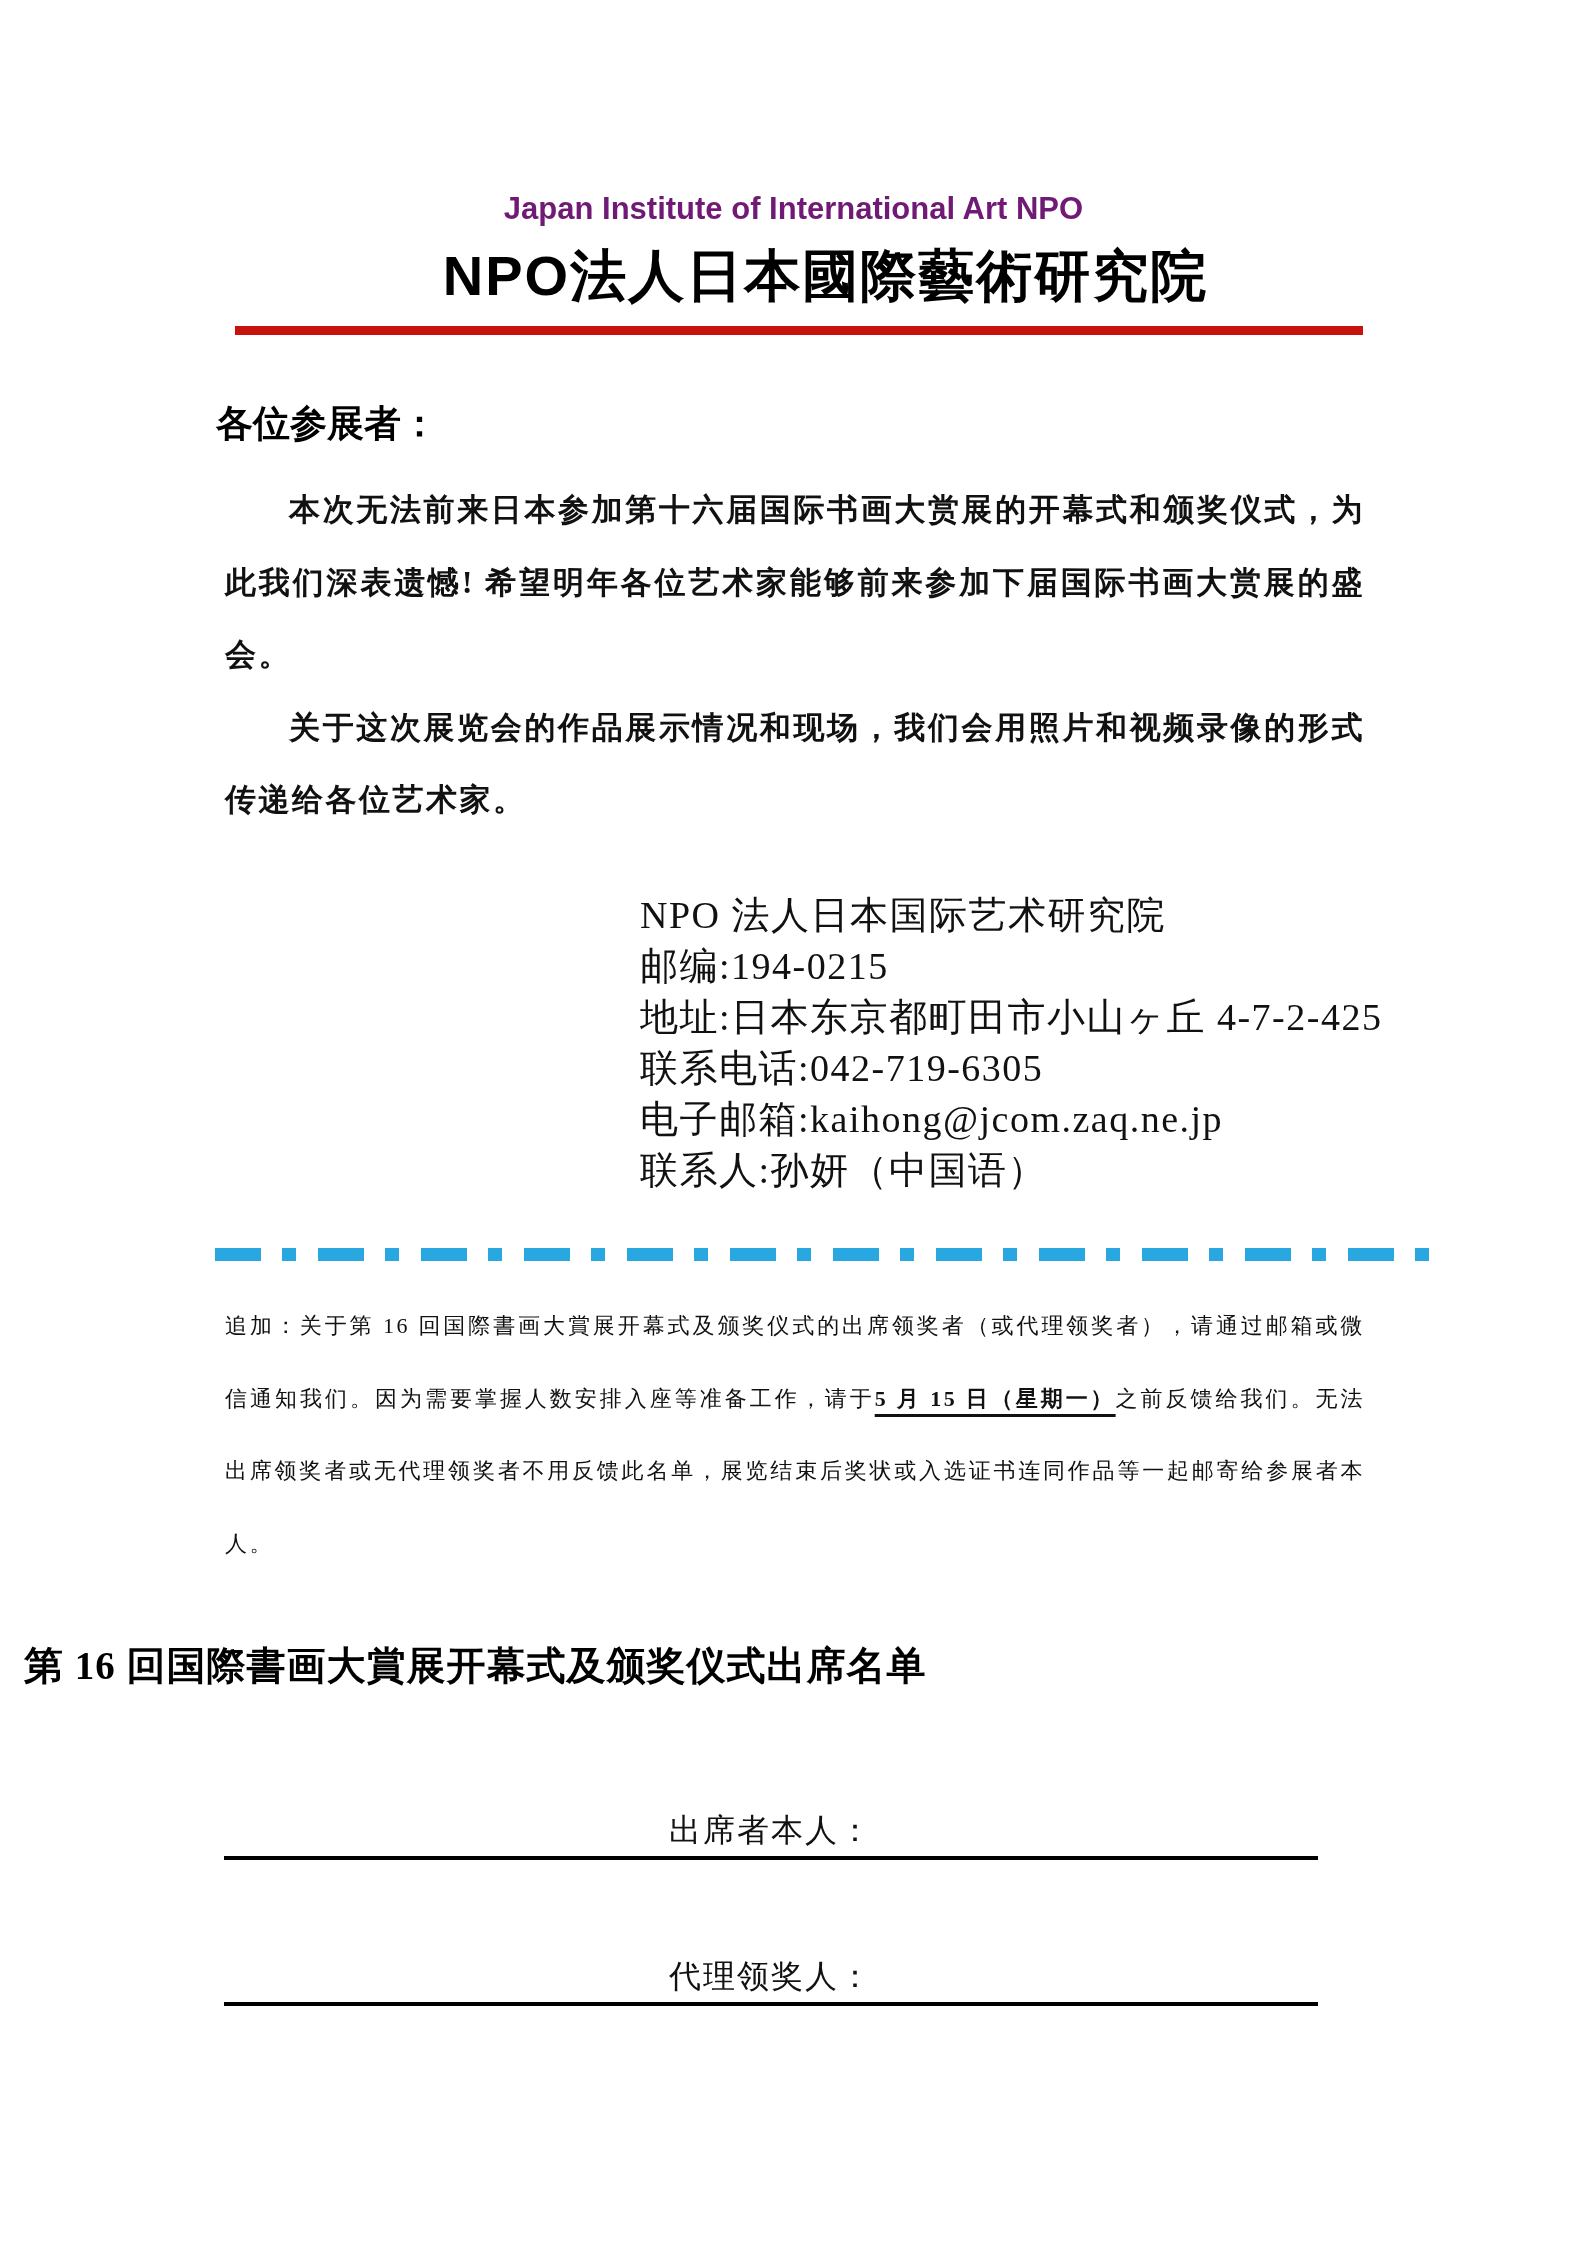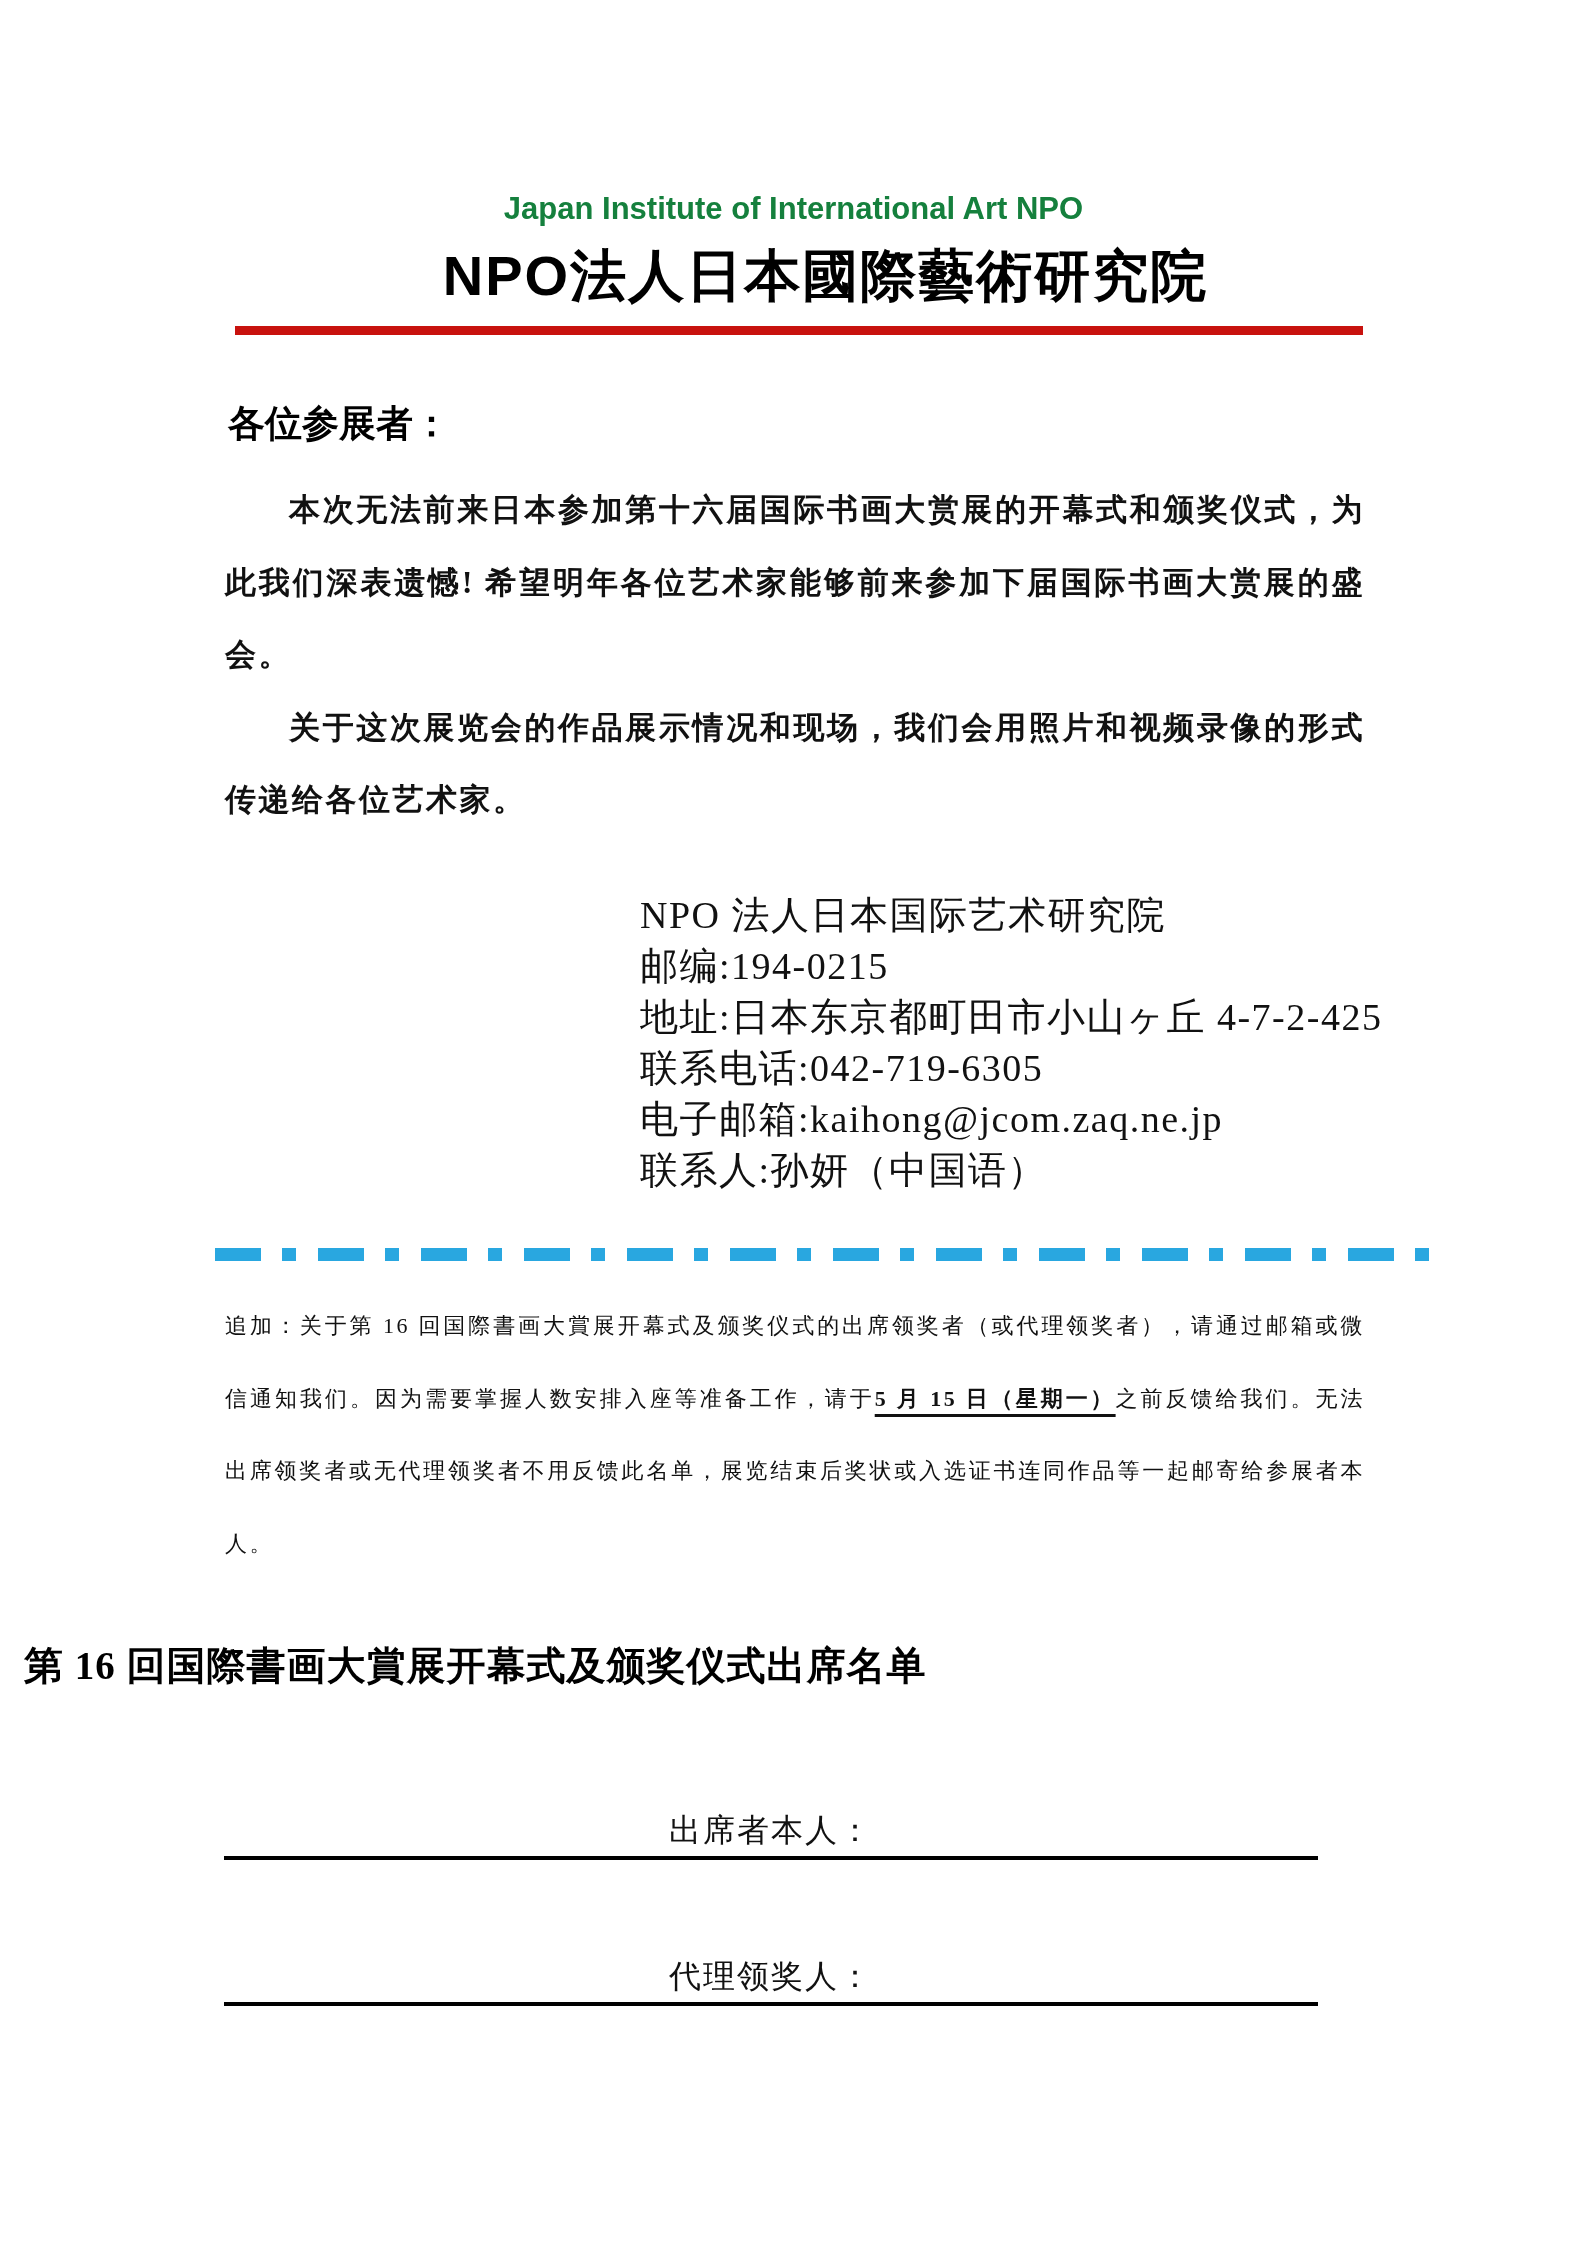--- a/index.html
+++ b/index.html
@@ -10,39 +10,39 @@
     background:#ffffff;
     overflow:hidden;
     font-family:"Liberation Serif","DejaVu Serif",serif;
     color:#111111;
   }
   .en-header {
     position:absolute; top:192px; left:0; width:100%;
     text-align:center;
     font-family:"Liberation Sans","DejaVu Sans",sans-serif;
     font-weight:bold; font-size:31px; line-height:34px;
-    color:#15803d;
+    color:#701a75;
   }
   .cn-title {
     position:absolute; top:244px; left:0; width:100%;
     padding-left:64px; box-sizing:border-box;
     text-align:center;
     font-family:"Liberation Sans","DejaVu Sans",sans-serif;
     font-weight:bold; font-size:56px; line-height:64px;
     letter-spacing:2px;
     color:#000000;
     white-space:nowrap;
   }
   .red-rule {
     position:absolute; top:326px; left:235px;
     width:1128px; height:9px;
     background:#c8120e;
   }
   .salutation {
-    position:absolute; top:402px; left:228px;
+    position:absolute; top:402px; left:216px;
     font-family:"Liberation Sans","DejaVu Sans",sans-serif;
     font-weight:bold; font-size:37px; line-height:44px;
     color:#000000;
   }
   .body-text {
     position:absolute; top:474px; left:225px; width:1140px;
     font-size:31px; line-height:72.5px;
     letter-spacing:2.5px;
     text-align:justify;
     font-weight:bold;

